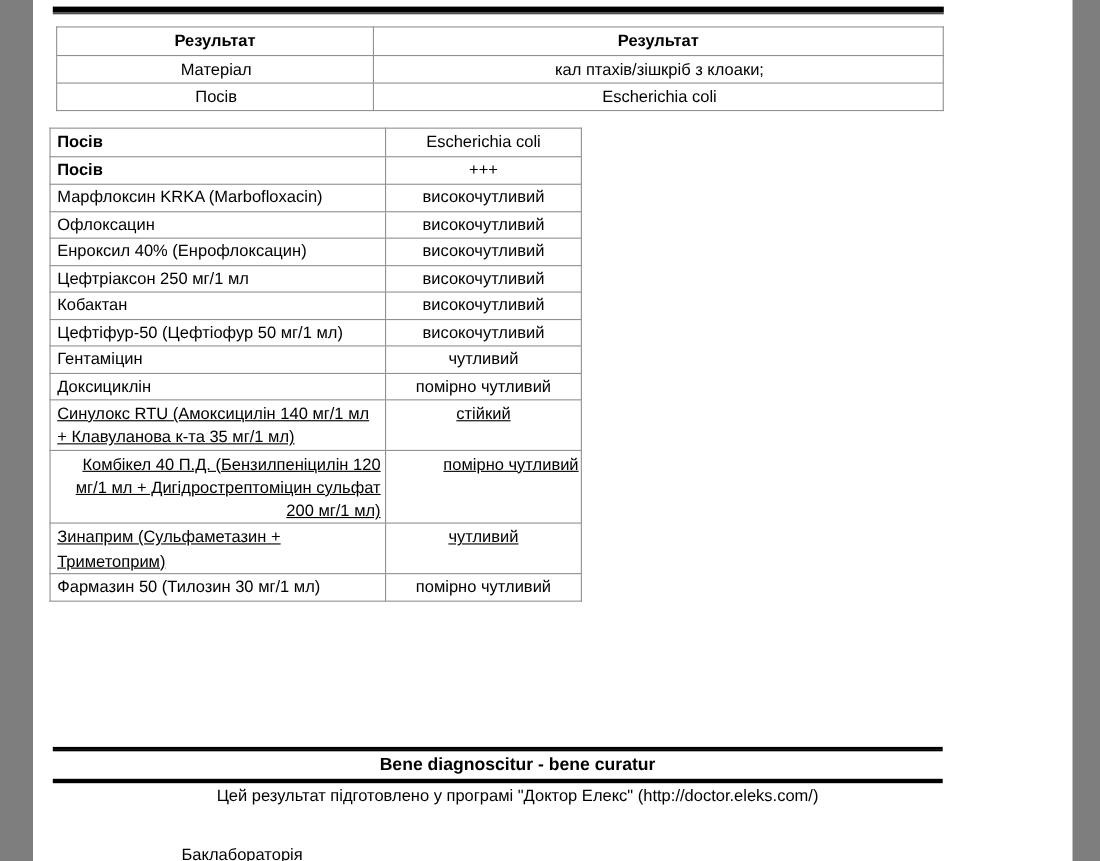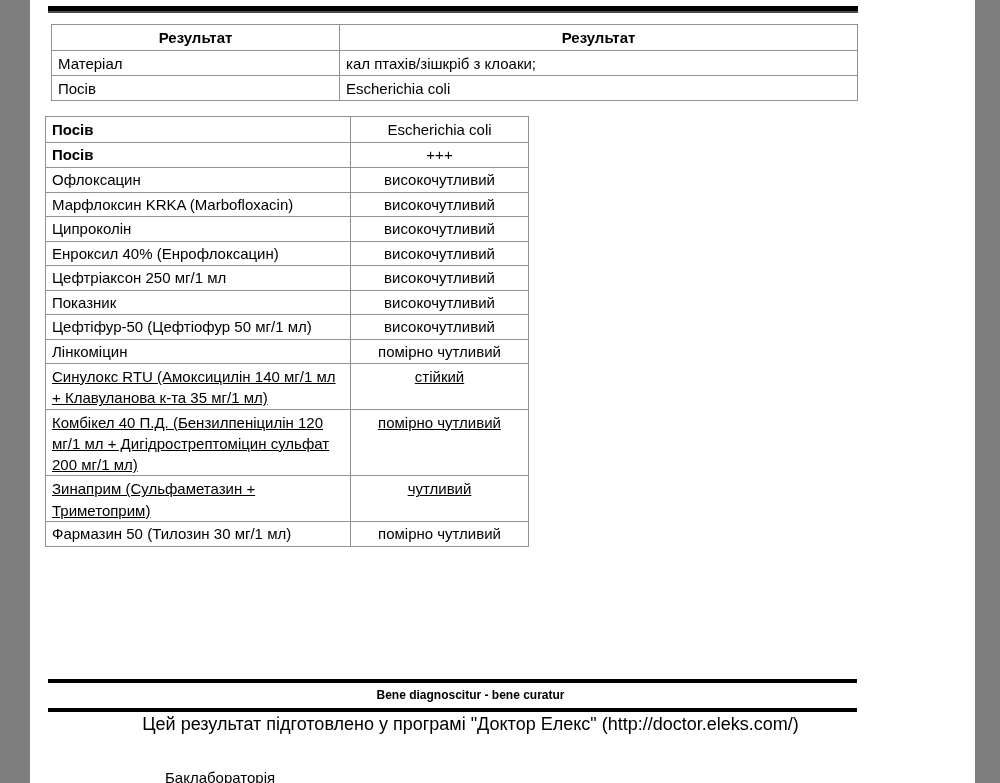--- a/index.html
+++ b/index.html
@@ -7,51 +7,51 @@
     font-family:"Liberation Sans", sans-serif; color:#000; }
   body { background:#7e7e7e; position:relative; }
 
   .paper { position:absolute; left:30px; top:0; width:945px; height:783px; background:#ffffff; }
 
   
   .topbar { position:absolute; left:18px; top:6px; width:810px; height:1px;
     border-top:5px solid #000; border-bottom:2px solid #4c4c4c; }
 
   table { border-collapse:collapse; table-layout:fixed; }
-  td { border:1px solid #909090; font-size:15px; overflow:hidden; }
+  td { border:1px solid #909090; font-size:15px; overflow:hidden;text-align:center; }
 
   
   .t1 { position:absolute; left:21px; top:24px; width:806px; }
   .t1 .c1 { width:288px; }
   .t1 .c2 { width:518px; }
   .t1 td { height:25px; vertical-align:middle; padding:0 4px 0 6px; }
   .t1 .hdr td { font-weight:bold; text-align:center; height:26px; padding:0; }
 
   
   .t2 { position:absolute; left:15px; top:116px; width:483px; }
   .t2 .c1 { width:305px; }
   .t2 .c2 { width:178px; }
   .t2 td.lbl { text-align:left; padding:0 4px 0 6px; }
   .t2 td.val { text-align:center; padding:0 2px; }
   .t2 tr.r-h td { height:25.5px; vertical-align:middle; }
   .t2 tr.r-s td { height:24.5px; vertical-align:middle; }
   .t2 tr.r-2 td, .t2 tr.r-3 td { vertical-align:top; line-height:21.3px; padding-top:2px;text-decoration:underline; }
   .t2 tr.r-2 td { height:45px; }
-  .t2 tr.r-3 td { height:63.5px; }
+  .t2 tr.r-3 td { height:63.5px;text-align:right; }
   .bold { font-weight:bold; }
 
   
   .dline { position:absolute; left:18px; width:809px; height:3px;
     border-top:2px solid #000; border-bottom:2px solid #000; }
   .dline.l1 { top:679px; }
   .dline.l2 { top:708px; }
   .motto { position:absolute; left:18px; top:688px; width:845px; text-align:center;
-    font-weight:bold; font-size:12px; line-height:15px; }
+    font-weight:bold; font-size:16px; line-height:15px; }
   .credit { position:absolute; left:18px; top:717px; width:845px; text-align:center;
-    font-size:18px; line-height:14px; }
+    font-size:15px; line-height:14px; }
   .labname { position:absolute; left:135px; top:769px; font-size:15px; }
 </style>
 </head>
 <body>
 
 <div class="paper">
 
   <div class="topbar"></div>
 
   <table class="t1">
@@ -83,49 +83,49 @@
     <tbody>
         <tr class="r-h">
       <td class="lbl bold">Посів</td>
       <td class="val">Escherichia coli</td>
     </tr>
     <tr class="r-h">
       <td class="lbl bold">Посів</td>
       <td class="val">+++</td>
     </tr>
     <tr class="r-s">
-      <td class="lbl">Офлоксацин</td>
-      <td class="val">високочутливий</td>
-    </tr>
-    <tr class="r-s">
       <td class="lbl">Марфлоксин KRKA (Marbofloxacin)</td>
       <td class="val">високочутливий</td>
     </tr>
     <tr class="r-s">
-      <td class="lbl">Ципроколін</td>
+      <td class="lbl">Офлоксацин</td>
       <td class="val">високочутливий</td>
     </tr>
     <tr class="r-s">
       <td class="lbl">Енроксил 40% (Енрофлоксацин)</td>
       <td class="val">високочутливий</td>
     </tr>
     <tr class="r-s">
       <td class="lbl">Цефтріаксон 250 мг/1 мл</td>
       <td class="val">високочутливий</td>
     </tr>
     <tr class="r-s">
-      <td class="lbl">Показник</td>
+      <td class="lbl">Кобактан</td>
       <td class="val">високочутливий</td>
     </tr>
     <tr class="r-s">
       <td class="lbl">Цефтіфур-50 (Цефтіофур 50 мг/1 мл)</td>
       <td class="val">високочутливий</td>
     </tr>
     <tr class="r-s">
-      <td class="lbl">Лінкоміцин</td>
+      <td class="lbl">Гентаміцин</td>
+      <td class="val">чутливий</td>
+    </tr>
+    <tr class="r-s">
+      <td class="lbl">Доксициклін</td>
       <td class="val">помірно чутливий</td>
     </tr>
     <tr class="r-2">
       <td class="lbl">Синулокс RTU (Амоксицилін 140 мг/1 мл + Клавуланова к-та 35 мг/1 мл)</td>
       <td class="val">стійкий</td>
     </tr>
     <tr class="r-3">
       <td class="lbl">Комбікел 40 П.Д. (Бензилпеніцилін 120 мг/1 мл + Дигідрострептоміцин сульфат 200 мг/1 мл)</td>
       <td class="val">помірно чутливий</td>
     </tr>

